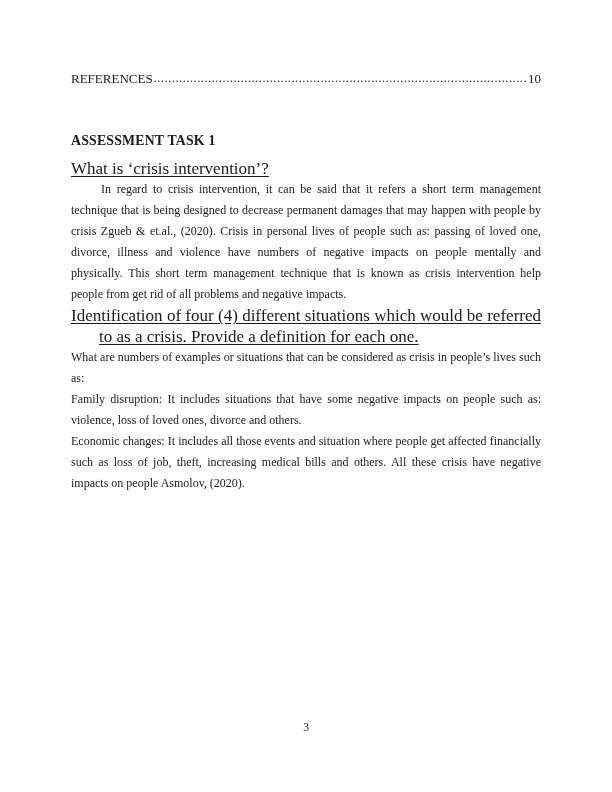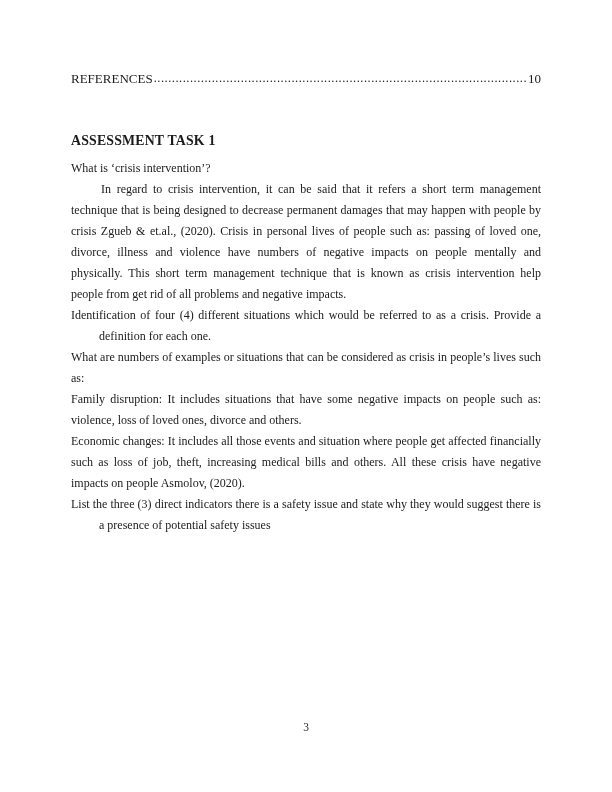--- a/index.html
+++ b/index.html
@@ -43,23 +43,24 @@
     font-size: 12.5px;
     color: #1b1b1b;
   }
   .doc-title {
     margin: 47px 0 9px 0;
     font-size: 13.8px;
     font-weight: bold;
     letter-spacing: 0.2px;
   }
   .u-heading {
-    font-size: 12px;
+    font-size: 17px;
     line-height: 21px;
     text-align: justify;
+    text-decoration: underline;
     text-underline-offset: 2px;
   }
   .hang {
     padding-left: 28px;
     text-indent: -28px;
   }
   p.body {
     margin: 0;
     font-size: 12px;
     line-height: 21px;
@@ -102,19 +103,18 @@
     <div class="u-heading hang">Identification of four (4) different situations which would be referred to as a crisis. Provide a definition for each one.</div>
 
     <p class="body">What are numbers of examples or situations that can be considered as crisis in people’s lives such as:</p>
 
     <p class="body"><strong class="lead">Family disruption:</strong><span> It includes situations that have some negative impacts on people such as: violence, loss of loved ones, divorce and others.</span></p>
 
 
     <p class="body"><strong class="lead">Economic changes:</strong><span> It includes all those events and situation where people get affected financially such as loss of job, theft, increasing medical bills and others. All these crisis have negative impacts on people Asmolov, (2020).</span></p>
 
 
-    <div class="u-heading hang">List the three (3) direct indicators there is a safety issue and state why they would suggest there is a presence of potential safety issues</div>
 
 
   </div>
 
   <div class="page-number">3</div>
 </div>
 
 </body></html>

